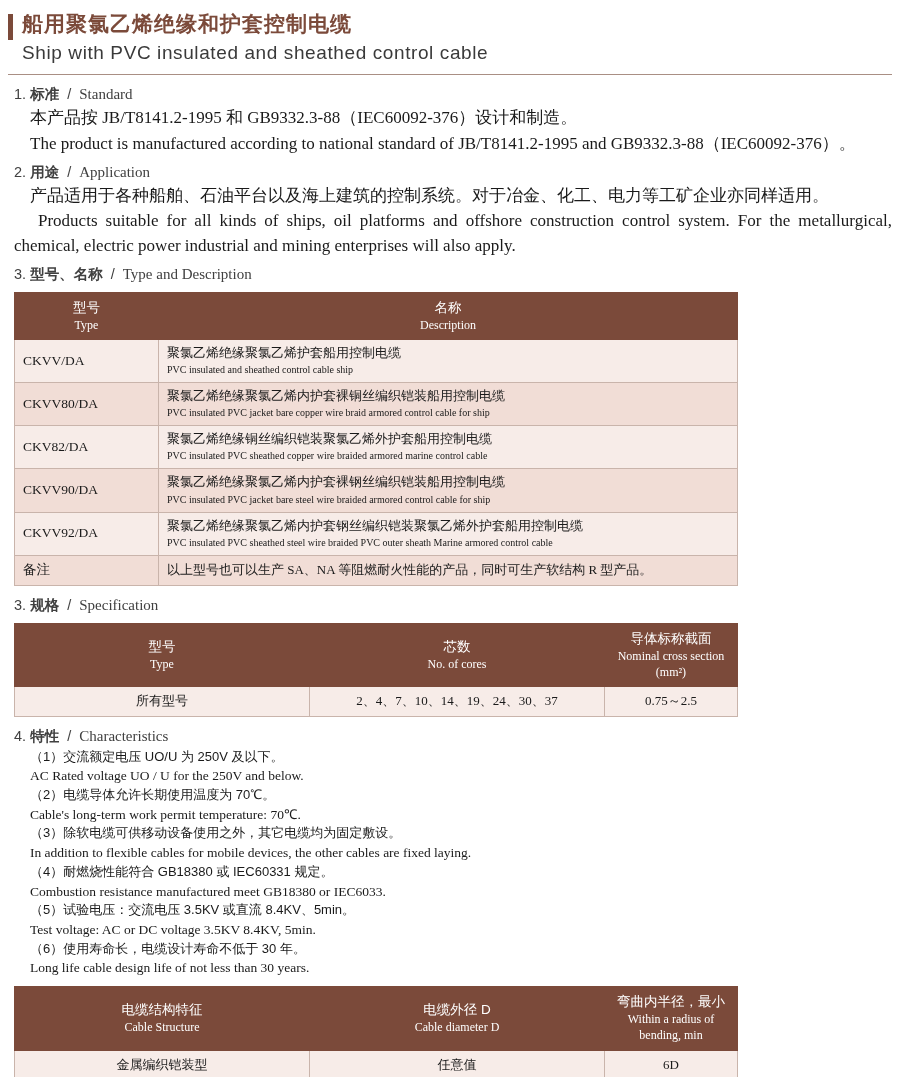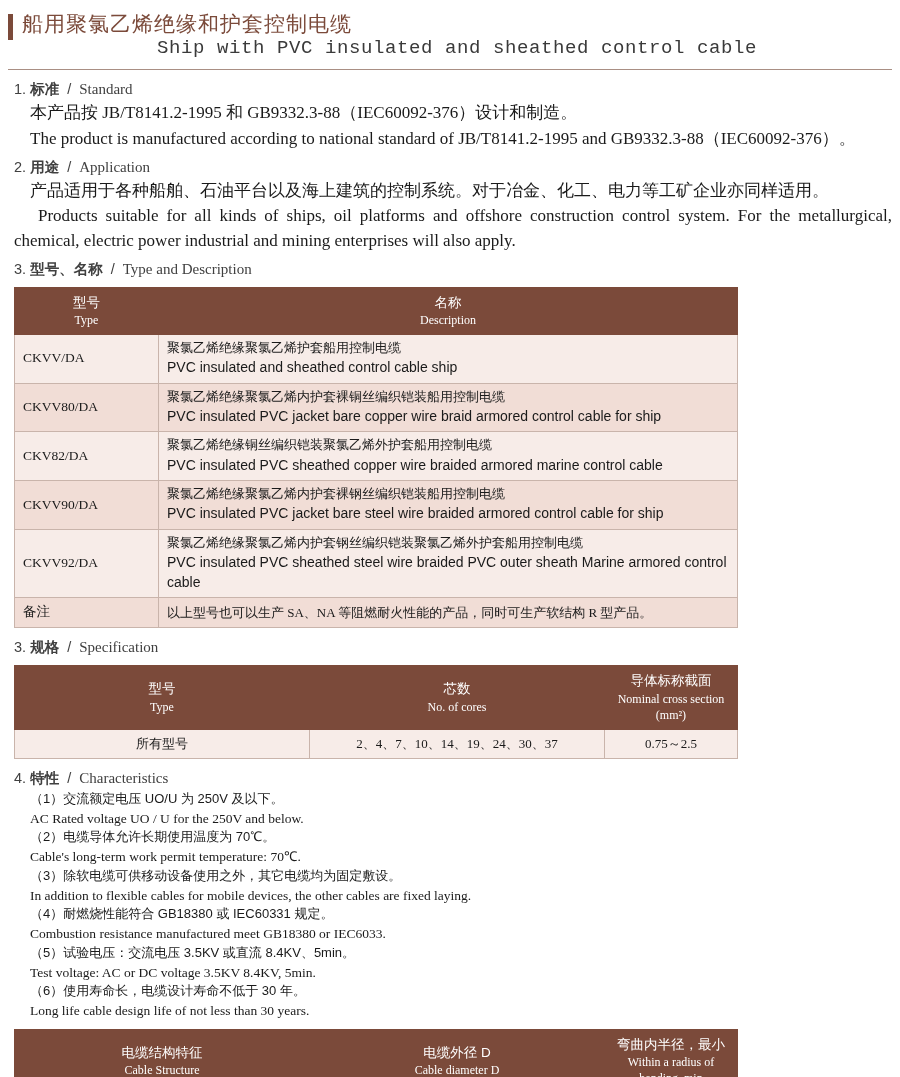--- a/index.html
+++ b/index.html
@@ -30,32 +30,32 @@
     content: "";
     position: absolute;
     left: 0;
     top: 4px;
     width: 5px;
     height: 26px;
     background: #7b4a3a;
   }
   .title-cn {
     font-family: "Liberation Sans", sans-serif;
-    font-weight: normal;
+    font-weight: bold;
     font-size: 21px;
     color: #7b4a3a;
     letter-spacing: 1px;
     line-height: 1.3;
   }
   .title-en {
-    font-family: Liberation Mono, monospace;
+    font-family: Liberation Sans, sans-serif;
     font-size: 19px;
     color: #3a3a3a;
     letter-spacing: 0.6px;
-    text-align: center;
+    margin-top: 5px;
   }
   .header-rule {
     border-bottom: 1px solid #a98f84;
     margin: 10px 0 10px 0;
   }
 
   
   .section-head {
     font-family: "Liberation Sans", sans-serif;
     font-size: 14.5px;
@@ -119,22 +119,22 @@
     vertical-align: middle;
   }
   tr.alt td { background: #f1ddd6; }
   td.center { text-align: center; }
   td .cell-cn {
     font-family: Liberation Mono, monospace;
     font-size: 13px;
     display: block;
   }
   td .cell-en {
-    font-family: Liberation Sans, sans-serif;
-    font-size: 14px;
+    font-family: Liberation Serif, serif;
+    font-size: 10px;
     display: block;
   }
   td.type-cell {
     text-align: left;
     font-family: "Liberation Serif", serif;
     font-size: 13.5px;
   }
 
   .char-list {
     margin-left: 22px;

